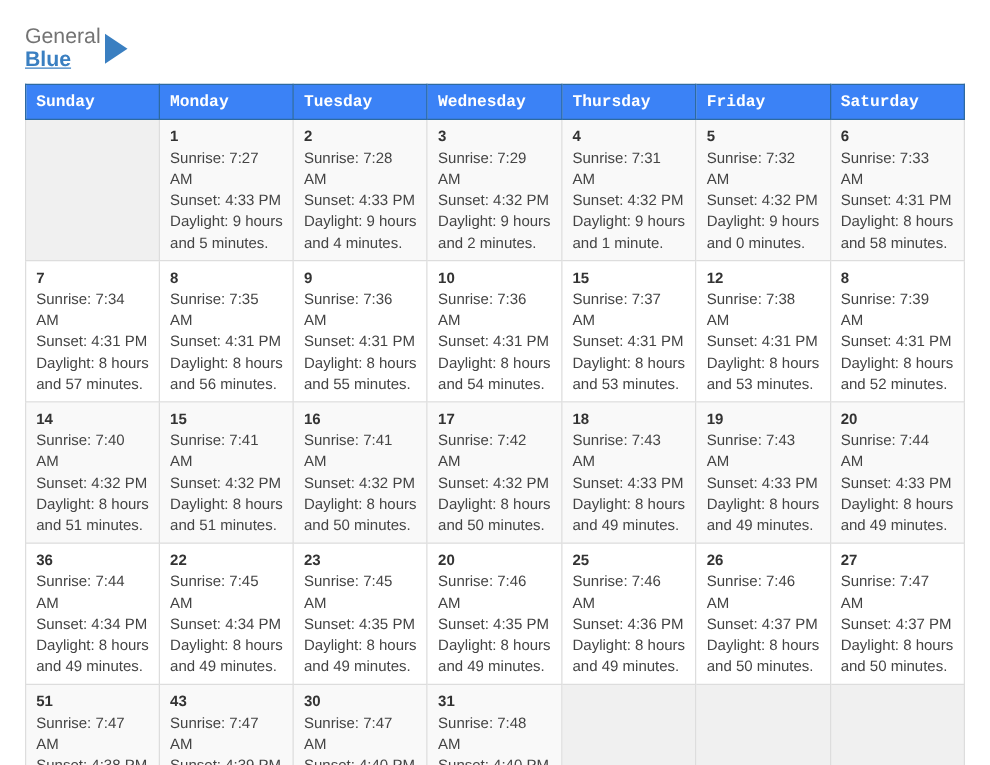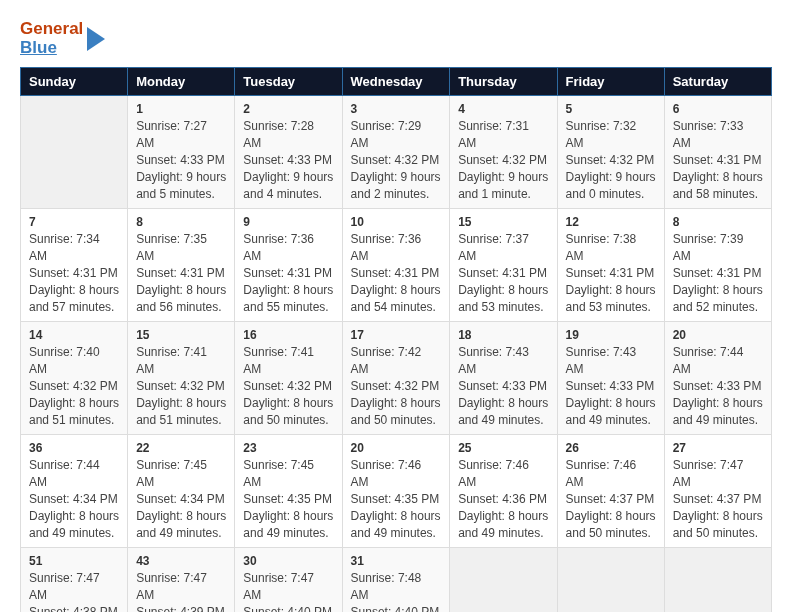--- a/index.html
+++ b/index.html
@@ -32,27 +32,28 @@
     .subtitle {
       font-size: 14px;
       color: #555;
     }
     table {
       width: 100%;
       border-collapse: collapse;
       border: 1px solid #ccc;
     }
     thead tr th {
-      background-color: #0f172a;
+      background-color: #3b82f6;
       color: #fff;
       font-size: 13px;
       font-weight: bold;
       padding: 6px 8px;
       text-align: left;
       border: 1px solid #2d6aa0;
+      font-family: Liberation Mono, monospace;
     }
     tbody tr td {
       vertical-align: top;
       padding: 6px 8px;
       font-size: 10.5px;
       color: #333;
       border: 1px solid #ddd;
       width: 108px;
       min-height: 80px;
       background: #fff;
@@ -78,21 +79,21 @@
       background: #f0f0f0 !important;
     }
   </style>
 </head>
 <body>
 
 <div class="header-area">
   <div class="logo">
   <div style="display:flex;align-items:center;gap:2px;">
     <div style="display:flex;flex-direction:column;line-height:1.1;">
-      <span style="font-size:17px;font-weight:bold;color:#c2410c;">General</span>
+      <span style="font-size:17px;font-weight:normal;color:#737373;">General</span>
       <span style="font-size:17px;font-weight:bold;color:#3a7fc1;text-decoration:underline;">Blue</span>
     </div>
     <svg width="22" height="28" viewBox="0 0 22 28">
       <polygon points="2,2 20,14 2,26" fill="#3a7fc1"></polygon>
     </svg>
   </div>
 </div>
   <div class="title-area">
     <div class="main-title"></div>
     <div class="subtitle"></div>

